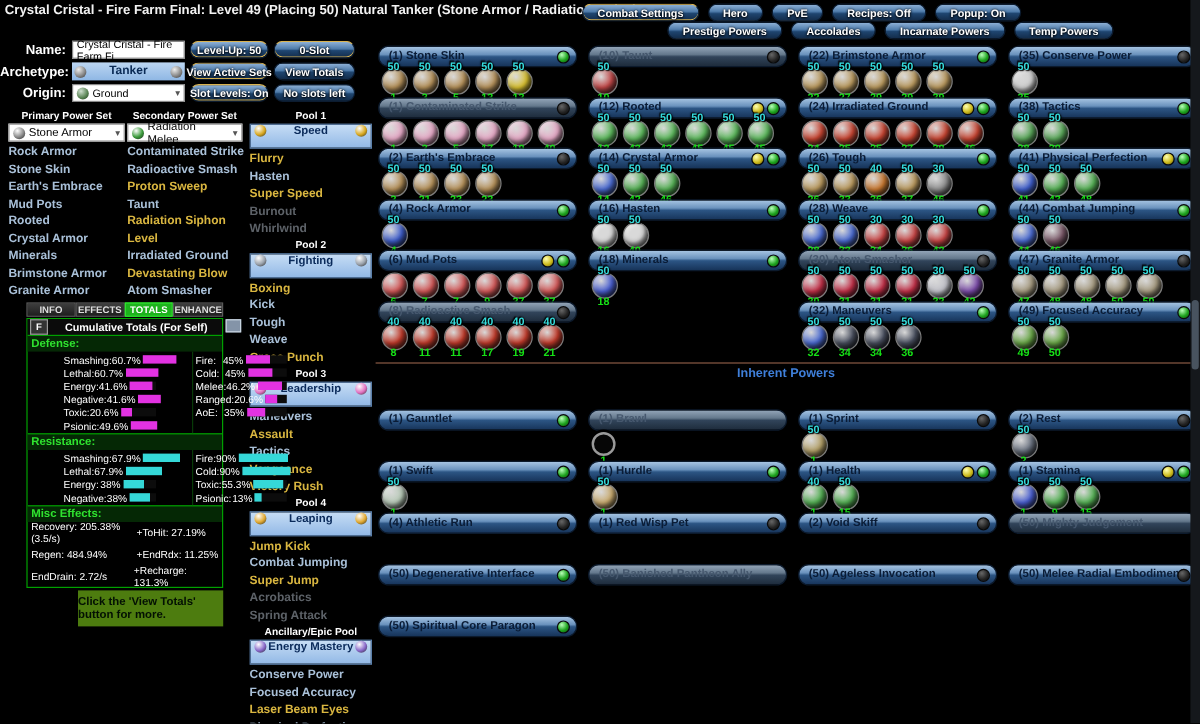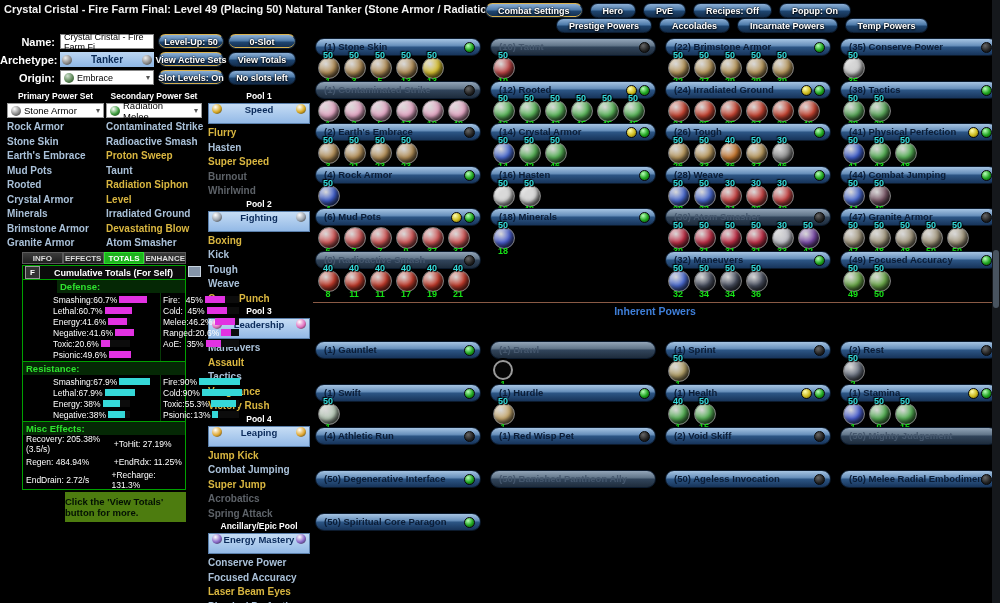--- a/index.html
+++ b/index.html
@@ -122,21 +122,21 @@
   <div class="clabel" style="left:0;top:54px;">Archetype:</div>
   <div id="archetype-box" style="top:52px;">
     <span class="orb"></span>
     <span class="val">Tanker</span>
     <span class="orb"></span>
   </div>
 
   <div class="clabel" style="left:0;top:72px;">Origin:</div>
   <div class="cfield" style="top:70px;">
     <span class="ic" style="width:10px;height:10px;border-radius:50%;background:radial-gradient(circle at 35% 30%,#cfe0cf,#55804f 60%,#203520);flex:none;"></span>
-    <span style="margin-left:3px;">Embrace</span>
+    <span style="margin-left:3px;">Ground</span>
     <span class="chev">▾</span>
   </div>
 
   <div id="char-buttons">
       <div class="pbtn gold">Level-Up: 50</div>
       <div class="pbtn gold">0-Slot</div>
       <div class="pbtn gold">View Active Sets</div>
       <div class="pbtn">View Totals</div>
       <div class="pbtn gold">Slot Levels: On</div>
       <div class="pbtn">No slots left</div>
@@ -239,21 +239,21 @@
         <div class="tab">INFO</div>
         <div class="tab">EFFECTS</div>
         <div class="tab active">TOTALS</div>
         <div class="tab">ENHANCE</div>
       </div>
     <div id="tpanel">
       <div id="ttitle">
         <span id="fbox">F</span>
         <span class="t">Cumulative Totals (For Self)</span>
       </div>
-      <div class="sechdr" style="border-top:none;margin-left:34px;">Defense:</div>
+      <div class="sechdr" style="border-top:none;">Defense:</div>
       <div class="statgrid">
         <div class="statcol" id="defL">
             <div class="srow">
               <span class="lab">Smashing:</span>
               <span class="val">60.7%</span>
               <span class="barc">
                 <span class="bar" style="display: block; width: 27.315px; background: rgb(226, 50, 226);"></span>
               </span>
             </div>
             <div class="srow">

